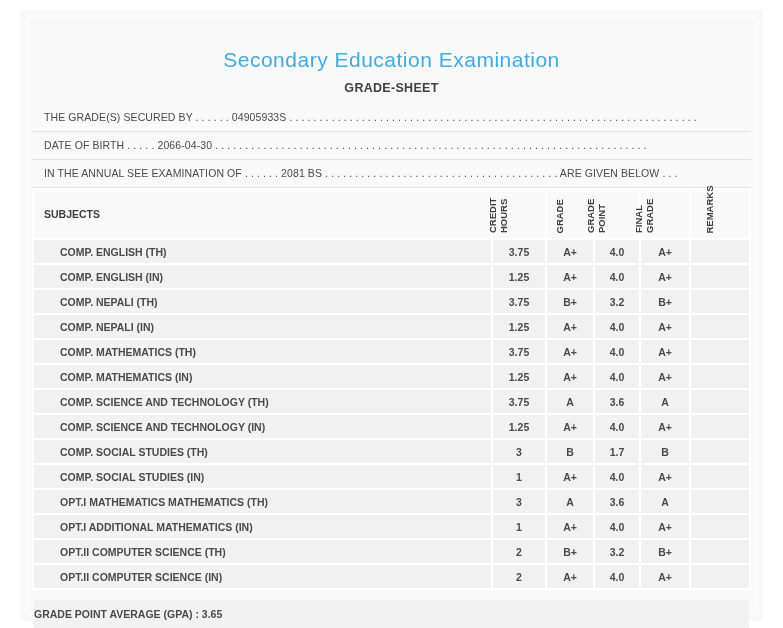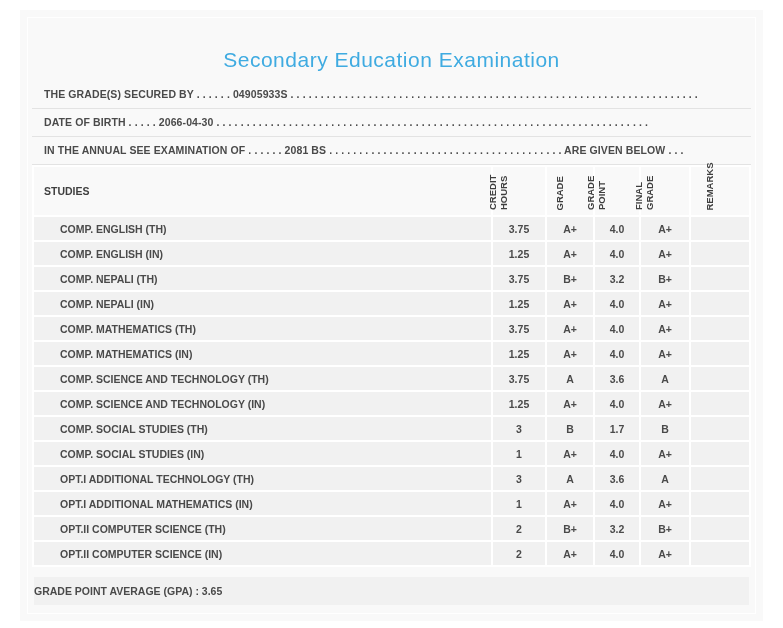--- a/index.html
+++ b/index.html
@@ -40,21 +40,21 @@
     font-size:12.5px;
     font-weight:700;
     letter-spacing:0.3px;
     color:#3f3f3f;
   }
 
   .info-lines { margin-top:9px; }
   .info-line {
     height:27px; line-height:27px;
     border-bottom:1px solid #e3e3e3;
-    font-size:10.5px; font-weight:700; color:#4a4a4a;
+    font-size:10.5px; font-weight:400; color:#4a4a4a;
     padding-left:12px;
     white-space:nowrap; overflow:hidden;
     letter-spacing:0.1px;
   }
 
   table.grades {
     width:719px;
     border-collapse:separate;
     border-spacing:2px;
     background:#ffffff;
@@ -113,39 +113,40 @@
 </style>
 </head>
 <body>
 
 <div class="page">
   <div class="sheet">
     <div class="sheet-frame"></div>
     <div class="content">
 
       <div class="title">Secondary Education Examination</div>
+      <div class="subtitle">GRADE-SHEET</div>
 
       <div class="info-lines">
         <div class="info-line">THE GRADE(S) SECURED BY . . . . . . 04905933S . . . . . . . . . . . . . . . . . . . . . . . . . . . . . . . . . . . . . . . . . . . . . . . . . . . . . . . . . . . . . . . . . . . .</div>
         <div class="info-line">DATE OF BIRTH . . . . . 2066-04-30 . . . . . . . . . . . . . . . . . . . . . . . . . . . . . . . . . . . . . . . . . . . . . . . . . . . . . . . . . . . . . . . . . . . . . . . .</div>
         <div class="info-line">IN THE ANNUAL SEE EXAMINATION OF . . . . . . 2081 BS . . . . . . . . . . . . . . . . . . . . . . . . . . . . . . . . . . . . . . . ARE GIVEN BELOW . . .</div>
       </div>
 
       <table class="grades">
         <colgroup>
           <col style="width:457px">
           <col style="width:52px">
           <col style="width:46px">
           <col style="width:44px">
           <col style="width:48px">
           <col style="width:58px">
         </colgroup>
         <thead>
           <tr>
-            <th class="subjects-head">STUDIES</th>
+            <th class="subjects-head">SUBJECTS</th>
             <th class="two">
                 <div class="vlabel">CREDIT
 HOURS</div>
               </th>
             <th class="one">
                 <div class="vlabel">GRADE</div>
               </th>
             <th class="two">
                 <div class="vlabel">GRADE
 POINT</div>
@@ -234,21 +235,21 @@
         </tr>
             <tr>
           <td class="subject">COMP. SOCIAL STUDIES (IN)</td>
           <td>1</td>
           <td>A+</td>
           <td>4.0</td>
           <td>A+</td>
           <td></td>
         </tr>
             <tr>
-          <td class="subject">OPT.I ADDITIONAL TECHNOLOGY (TH)</td>
+          <td class="subject">OPT.I MATHEMATICS MATHEMATICS (TH)</td>
           <td>3</td>
           <td>A</td>
           <td>3.6</td>
           <td>A</td>
           <td></td>
         </tr>
             <tr>
           <td class="subject">OPT.I ADDITIONAL MATHEMATICS (IN)</td>
           <td>1</td>
           <td>A+</td>

